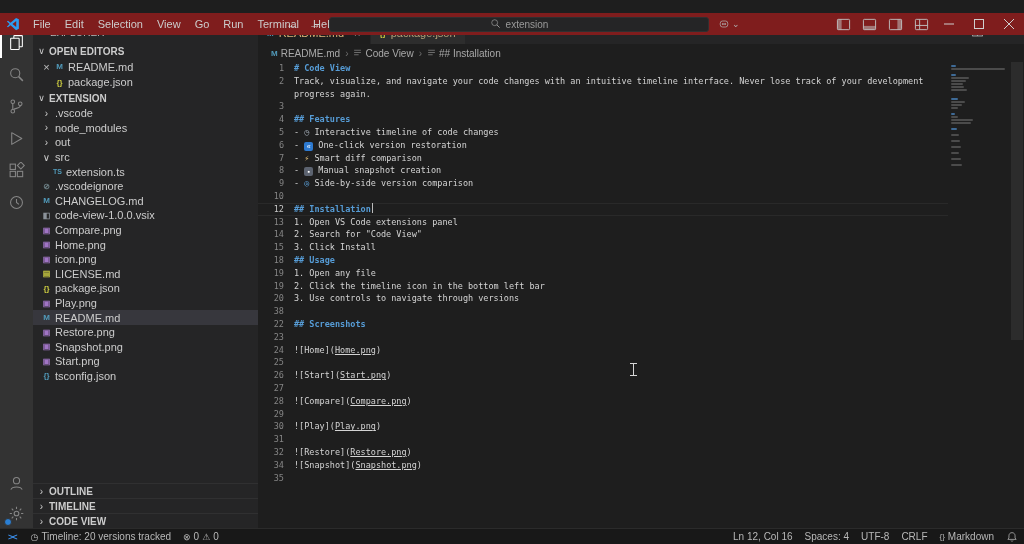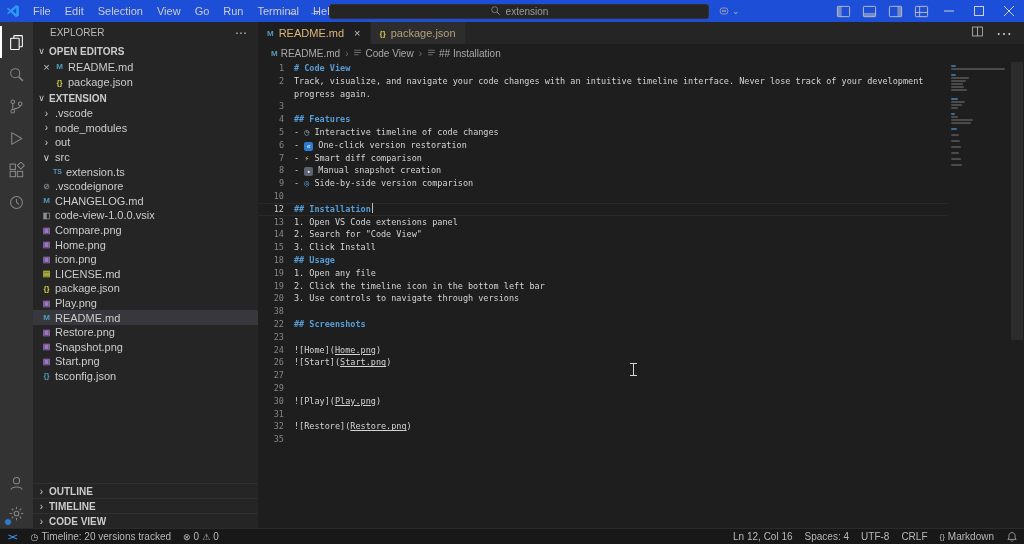--- a/index.html
+++ b/index.html
@@ -1,20 +1,20 @@
 <!DOCTYPE html>
 <html><head>
 <meta charset="utf-8">
 <style>
   *{box-sizing:border-box;margin:0;padding:0}
   html,body{width:1024px;height:544px;overflow:hidden;background:#1e1e1e;font-family:"Liberation Sans",sans-serif}
   body{position:relative;color:#cccccc}
 
   
-  .titlebar{position:absolute;top:0;left:0;right:0;height:22px;background:#1d4ed8;display:flex;font-size:11px;z-index:20}
+  .titlebar{position:absolute;top:13px;left:0;right:0;height:22px;background:#7f1d1d;display:flex;font-size:11px;z-index:20}
   .logo{width:26px;display:flex;justify-content:center;align-items:center}
   .menus{display:flex}
   .menu-item{padding:0 7px;line-height:22px;cursor:default}
   .tb-center{position:absolute;left:283px;top:0;height:22px;display:flex;align-items:center;gap:5px}
   .nav-arrow{color:#cccccc;font-size:12px;padding:0 3px}
   .searchbox{width:380px;height:15px;background:#252526;border:1px solid #303031;border-radius:3px;display:flex;align-items:center;justify-content:center;gap:5px;color:#9a9a9a;font-size:10px}
   .tb-extra{display:flex;align-items:center;gap:2px;color:#b0b0b0;font-size:9px;margin-left:4px}
   .tb-right{position:absolute;right:0;top:0;height:22px;display:flex;align-items:center}
   .tb-ic{width:26px;height:22px;display:flex;align-items:center;justify-content:center;color:#c0c0c0}
   .win-ctl{width:30px;height:22px;display:flex;align-items:center;justify-content:center;color:#cfcfcf}
@@ -470,42 +470,54 @@
         </div>
         <div class="erow">
           <span class="gut">23</span>
           <span class="ec"></span>
         </div>
         <div class="erow">
           <span class="gut">24</span>
           <span class="ec"><span>![Home](</span><span class="lk">Home.png</span><span>)</span></span>
         </div>
         <div class="erow">
+          <span class="gut">25</span>
+          <span class="ec"></span>
+        </div>
+        <div class="erow">
           <span class="gut">26</span>
           <span class="ec"><span>![Start](</span><span class="lk">Start.png</span><span>)</span></span>
         </div>
         <div class="erow">
           <span class="gut">27</span>
           <span class="ec"></span>
         </div>
         <div class="erow">
+          <span class="gut">28</span>
+          <span class="ec"><span>![Compare](</span><span class="lk">Compare.png</span><span>)</span></span>
+        </div>
+        <div class="erow">
           <span class="gut">29</span>
           <span class="ec"></span>
         </div>
         <div class="erow">
           <span class="gut">30</span>
           <span class="ec"><span>![Play](</span><span class="lk">Play.png</span><span>)</span></span>
         </div>
         <div class="erow">
           <span class="gut">31</span>
           <span class="ec"></span>
         </div>
         <div class="erow">
           <span class="gut">32</span>
           <span class="ec"><span>![Restore](</span><span class="lk">Restore.png</span><span>)</span></span>
+        </div>
+        <div class="erow">
+          <span class="gut">34</span>
+          <span class="ec"><span>![Snapshot](</span><span class="lk">Snapshot.png</span><span>)</span></span>
         </div>
         <div class="erow">
           <span class="gut">35</span>
           <span class="ec"></span>
         </div>
       </div>
     <div class="minimap" id="minimap">
         <div class="mm-bar" style="top: 3px; left: 3px; width: 5px; background: rgb(62, 106, 150);"></div>
         <div class="mm-bar" style="top: 6px; left: 3px; width: 54px; background: rgb(75, 75, 75);"></div>
         <div class="mm-bar" style="top: 12px; left: 3px; width: 5px; background: rgb(62, 106, 150);"></div>

